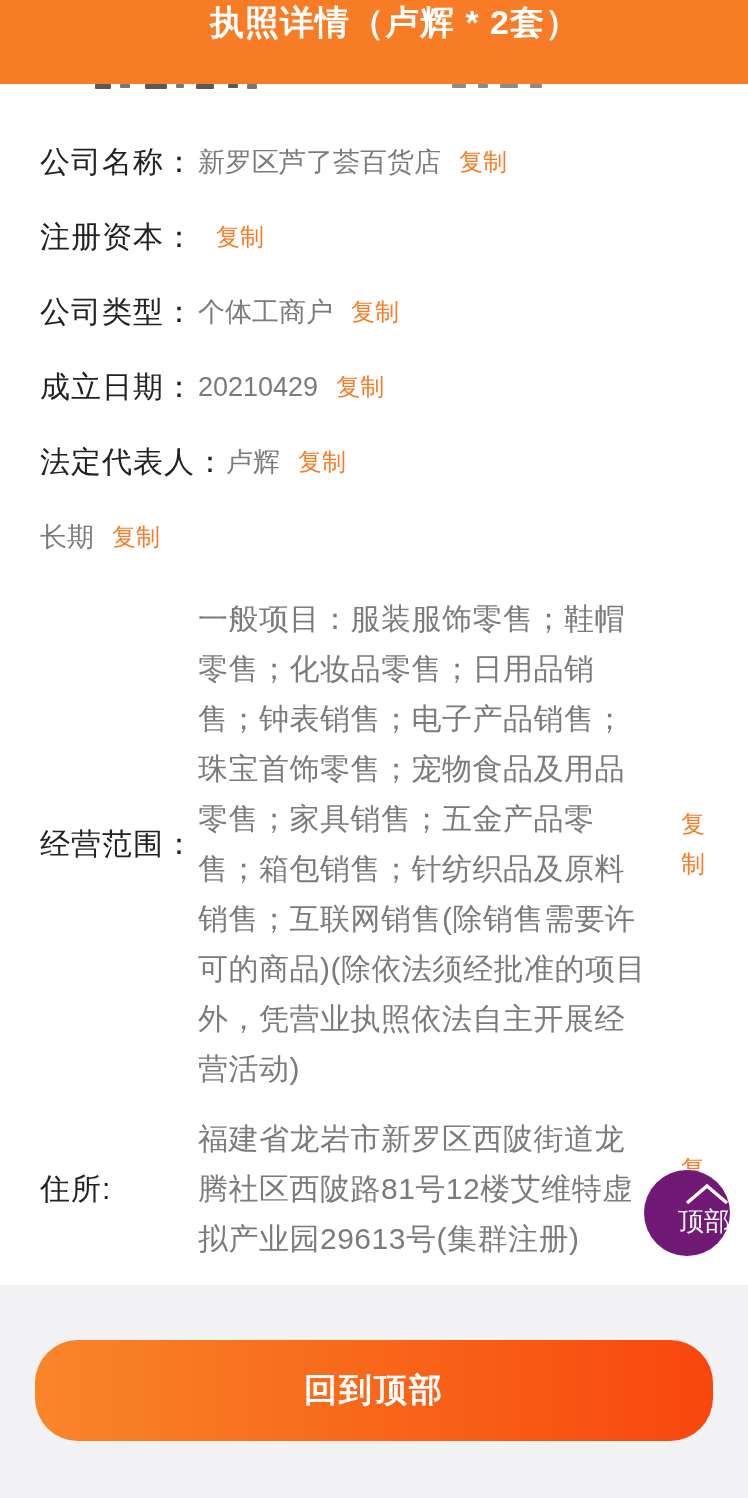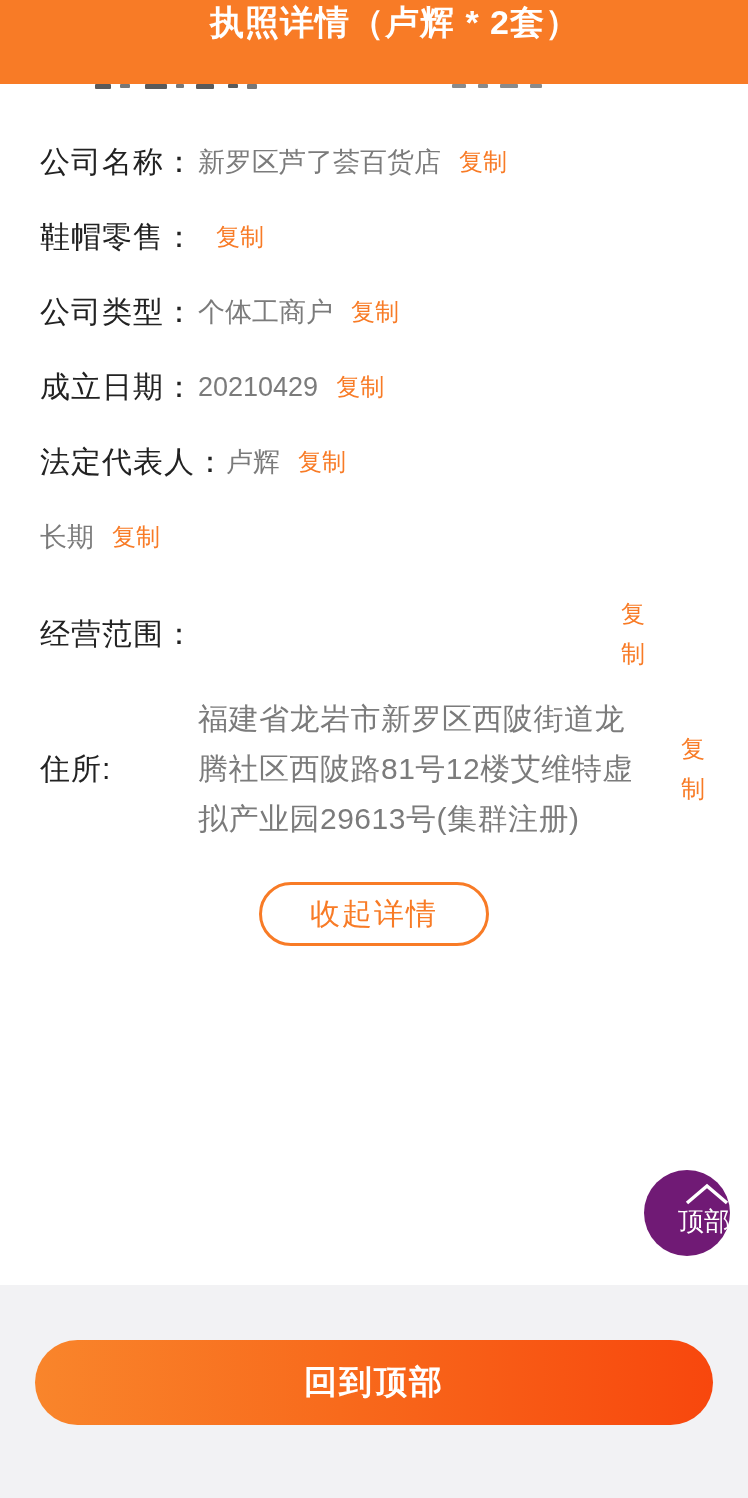--- a/index.html
+++ b/index.html
@@ -61,21 +61,21 @@
   }
   .top-fab svg { margin-top:12px; display:block; }
   .top-fab-label { color:#ffffff; font-size:26px; margin-top:-2px; }
 
   
   .footer {
     position:absolute; left:0; right:0; bottom:0; height:213px;
     background:#f2f2f4; z-index:10;
   }
   .back-top-btn {
-    display:block; margin:55px 35px 16px 35px; width:678px; height:85px;
+    display:block; margin:55px 35px 16px 35px; width:678px; height:101px;
     border:none; border-radius:43px; cursor:pointer;
     background:linear-gradient(90deg,#f9852b 0%,#f86a1c 45%,#f8470d 100%);
     color:#ffffff; font-size:33px; font-weight:700; letter-spacing:2px;
     font-family:Liberation Sans, sans-serif;
   }
 </style>
 </head>
 <body>
 
 <div class="screen">
@@ -100,21 +100,21 @@
 
   <main class="content">
 
     <div class="row">
       <span class="flabel">公司名称：</span>
       <span class="fvalue">新罗区芦了荟百货店</span>
       <a class="copy">复制</a>
     </div>
 
     <div class="row">
-      <span class="flabel">鞋帽零售：</span>
+      <span class="flabel">注册资本：</span>
       <span class="fvalue"></span>
       <a class="copy">复制</a>
     </div>
 
     <div class="row">
       <span class="flabel">公司类型：</span>
       <span class="fvalue">个体工商户</span>
       <a class="copy">复制</a>
     </div>
 
@@ -130,20 +130,21 @@
       <a class="copy">复制</a>
     </div>
 
     <div class="row">
       <span class="fvalue">长期</span>
       <a class="copy">复制</a>
     </div>
 
     <div class="mrow">
       <span class="flabel">经营范围：</span>
+      <div class="mvalue">一般项目：服装服饰零售；鞋帽零售；化妆品零售；日用品销售；钟表销售；电子产品销售；珠宝首饰零售；宠物食品及用品零售；家具销售；五金产品零售；箱包销售；针纺织品及原料销售；互联网销售(除销售需要许可的商品)(除依法须经批准的项目外，凭营业执照依法自主开展经营活动)</div>
       <a class="copy copy-vert">复制</a>
     </div>
 
     <div class="mrow">
       <span class="flabel">住所:</span>
       <div class="mvalue">福建省龙岩市新罗区西陂街道龙腾社区西陂路81号12楼艾维特虚拟产业园29613号(集群注册)</div>
       <a class="copy copy-vert">复制</a>
     </div>
 
     <div class="collapse-wrap">

